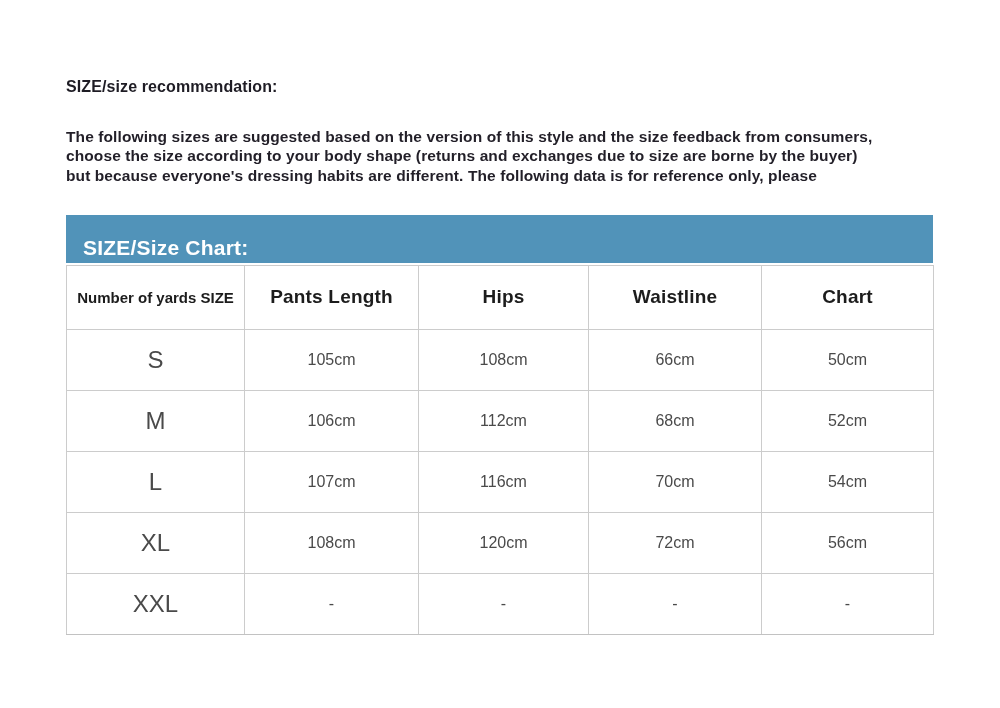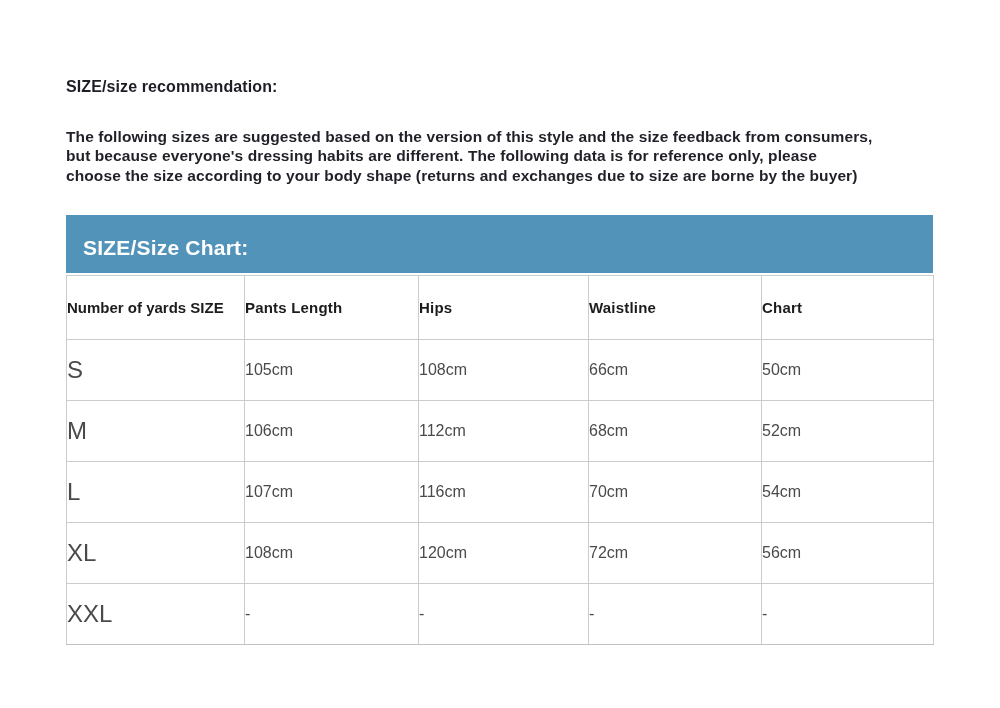--- a/index.html
+++ b/index.html
@@ -35,54 +35,54 @@
     line-height: 19.3px;
     letter-spacing: 0.1px;
   }
   .chart-wrap {
     width: 867px;
     margin-top: 30px;
   }
   .chart-banner {
     box-sizing: border-box;
     width: 867px;
-    height: 58px;
+    height: 48px;
     background: #5193b9;
     color: #ffffff;
     font-size: 21px;
     font-weight: bold;
     line-height: 66px;
     padding-left: 17px;
     letter-spacing: 0.2px;
   }
   table.size-table {
     margin-top: 2px;
     border-collapse: collapse;
     table-layout: fixed;
     width: 867px;
     background: #ffffff;
   }
   table.size-table td, table.size-table th {
     border: 1px solid #cccccc;
-    text-align: left;
+    text-align: center;
     vertical-align: middle;
     padding: 0;
     overflow: hidden;
     margin-top: 20px;
   }
   table.size-table tr.header-row { height: 64px; }
   table.size-table tr.data-row { height: 61px; }
   table.size-table tr:last-child td { border-bottom-color: #c2c2c2; }
   th.col-size {
     font-size: 15px;
     font-weight: bold;
     color: #1c1c1c;
   }
   th.col-head {
-    font-size: 15px;
+    font-size: 19px;
     font-weight: bold;
     color: #1c1c1c;
     letter-spacing: 0.2px;
   }
   td.size-cell {
     font-size: 24px;
     color: #4a4a4a;
   }
   td.value-cell {
     font-size: 16px;
@@ -91,22 +91,22 @@
 </style>
 </head>
 <body>
 
 <div class="page">
 
   <div class="rec-heading">SIZE/size recommendation:</div>
 
   <div class="rec-para">
     <div>The following sizes are suggested based on the version of this style and the size feedback from consumers,</div>
+    <div>choose the size according to your body shape (returns and exchanges due to size are borne by the buyer)</div>
     <div>but because everyone's dressing habits are different. The following data is for reference only, please</div>
-    <div>choose the size according to your body shape (returns and exchanges due to size are borne by the buyer)</div>
   </div>
 
   <div class="chart-wrap">
 
     <div class="chart-banner">
       <span>SIZE/Size Chart:</span>
     </div>
 
     <table class="size-table">
       <colgroup>

